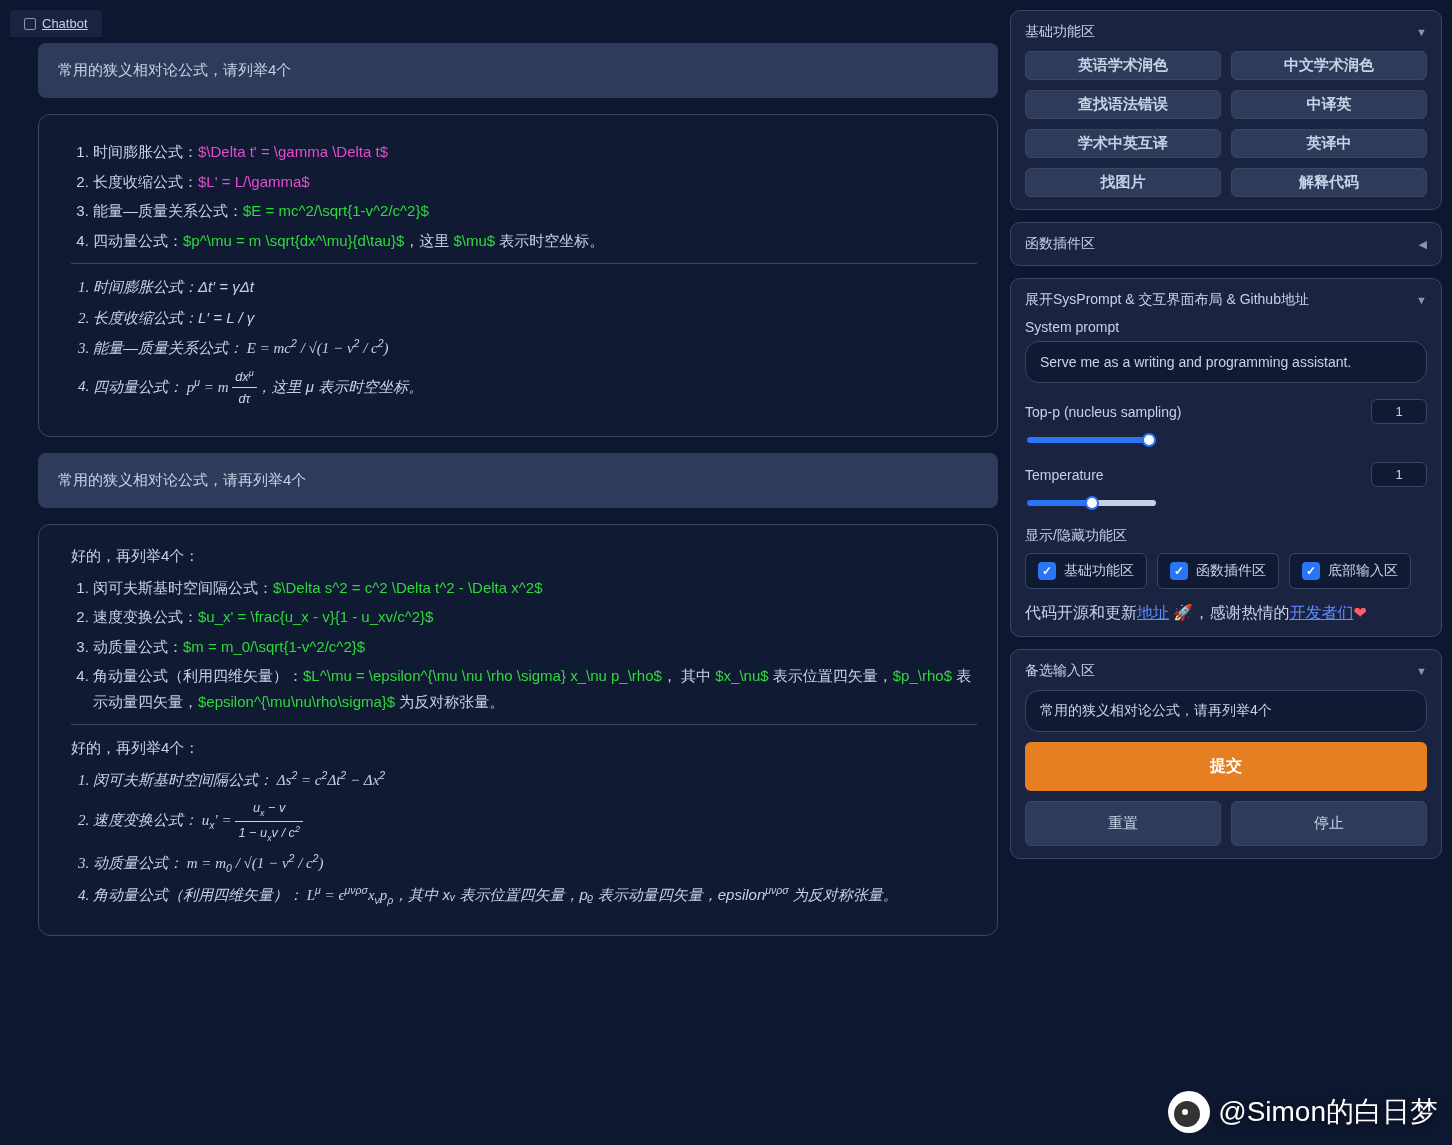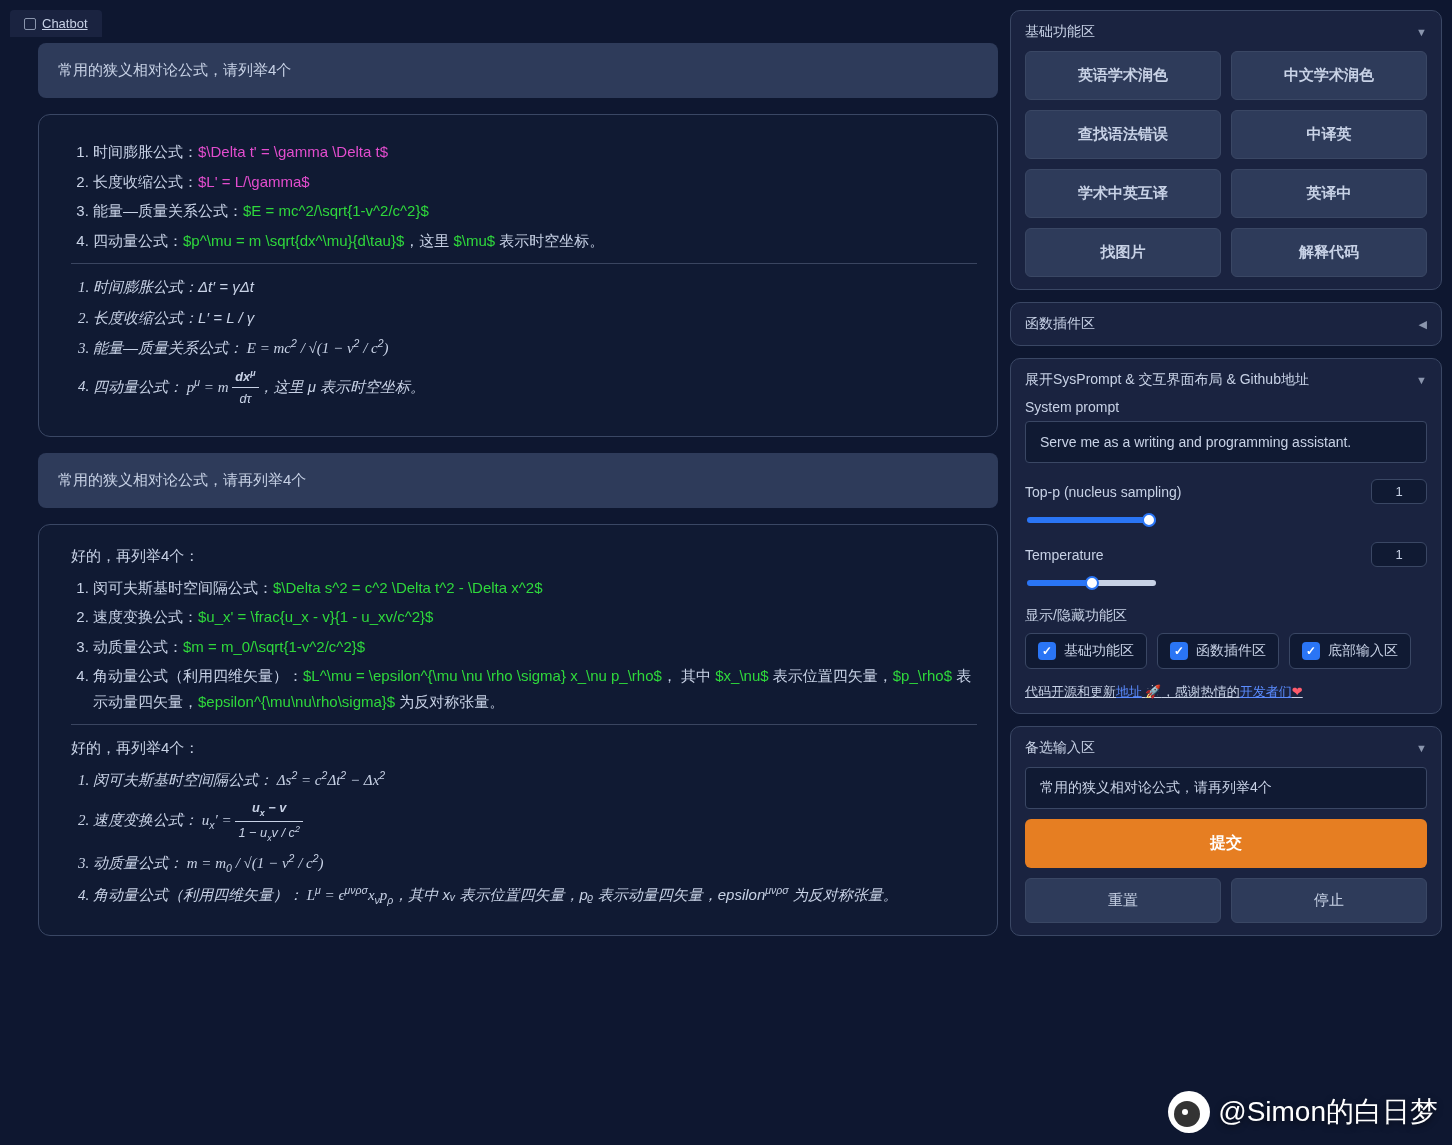--- a/index.html
+++ b/index.html
@@ -30,41 +30,41 @@
   .assistant-msg{background:#101a33;border:1px solid var(--border);border-radius:12px;padding:18px 20px 20px 32px;font-size:15px;margin-left:28px;line-height:1.7;}
   .assistant-msg ol{margin:6px 0;padding-left:22px;}
   .assistant-msg li{margin:4px 0;}
   .divider{border:none;border-top:1px solid #3a4560;margin:10px 0;}
   .latex-src{color:var(--green);}
   .latex-cmd{color:var(--magenta);}
   .rendered{font-style:italic;font-family:"Cambria Math",Georgia,serif;}
   sup{font-size:0.7em;}
   sub{font-size:0.7em;}
   .frac{display:inline-block;text-align:center;vertical-align:middle;font-size:0.85em;}
-  .frac .top{border-bottom:1px solid var(--text);display:block;padding:0 3px;font-weight:bold;}
+  .frac .top{border-bottom:1px solid var(--text);display:block;padding:0 3px;}
   .frac .bot{display:block;padding:0 3px;}
 
   
   .card{background:var(--panel);border:1px solid var(--border);border-radius:10px;padding:12px 14px;}
   .card-header{display:flex;justify-content:space-between;align-items:center;font-size:14px;margin-bottom:10px;cursor:pointer;}
   .chev{font-size:11px;color:var(--text-dim);}
   .btn-grid{display:grid;grid-template-columns:1fr 1fr;gap:10px;}
-  .fn-btn{background:var(--panel-lighter);border:1px solid var(--border);border-radius:6px;padding:14px 6px;color:var(--text);font-size:15px;font-weight:600;cursor:pointer;text-align:center;}
+  .fn-btn{background:var(--panel-lighter);border:1px solid var(--border);border-radius:6px;padding:4px 6px;color:var(--text);font-size:15px;font-weight:600;cursor:pointer;text-align:center;}
   .collapsed{padding:12px 14px;}
   .field-label{font-size:14px;margin:8px 0 6px;}
-  .text-input{width:100%;background:#101a33;border:1px solid var(--border);border-radius:4px;padding:12px 14px;color:var(--text);font-size:14px;}
+  .text-input{width:100%;background:#101a33;border:1px solid var(--border);border-radius:14px;padding:12px 14px;color:var(--text);font-size:14px;}
   .slider-val{width:56px;background:#101a33;border:1px solid var(--border);border-radius:6px;padding:4px 0;text-align:center;font-size:13px;}
   .slider{flex:1;appearance:none;height:6px;border-radius:3px;outline:none;}
   .slider.full{background:var(--accent-blue);}
   .slider.half{background:linear-gradient(to right,var(--accent-blue) 0%,var(--accent-blue) 52%,#c8d2e6 52%,#c8d2e6 100%);}
   .slider::-webkit-slider-thumb{appearance:none;width:14px;height:14px;border-radius:50%;background:#fff;border:2px solid var(--accent-blue);cursor:pointer;}
   .checks{display:flex;flex-wrap:wrap;gap:10px;margin-top:8px;}
   .check{display:flex;align-items:center;gap:8px;background:#101a33;border:1px solid var(--border);border-radius:6px;padding:8px 12px;}
   .checkbox{width:18px;height:18px;background:var(--accent-blue);border-radius:4px;display:flex;align-items:center;justify-content:center;color:#fff;font-size:12px;font-weight:bold;}
-  .credits{font-size:13px;margin-top:14px;text-decoration:underline;}
+  .credits{font-size:16px;margin-top:14px;}
   .credits a{color:#5b8cff;text-decoration:underline;}
   .heart{color:#ff5b6b;}
   .submit-btn{width:100%;background:var(--orange);border:none;border-radius:6px;padding:14px;color:#fff;font-size:16px;font-weight:600;cursor:pointer;margin-top:10px;}
   .action-row{display:flex;gap:10px;margin-top:10px;}
   .action-btn{flex:1;background:var(--panel-lighter);border:1px solid var(--border);border-radius:6px;padding:12px;color:var(--text);font-size:15px;cursor:pointer;}
   .watermark{position:absolute;bottom:12px;right:14px;color:#fff;font-size:28px;font-weight:500;text-shadow:0 2px 6px rgba(0,0,0,0.6);display:flex;align-items:center;gap:8px;}
   .weibo-icon{width:42px;height:42px;border-radius:50%;background:#fff;display:inline-flex;align-items:center;justify-content:center;position:relative;}
   .weibo-icon::before{content:"";width:26px;height:26px;border-radius:50%;background:#333;position:absolute;left:6px;top:10px;}
   .weibo-icon::after{content:"";width:6px;height:6px;border-radius:50%;background:#fff;position:absolute;left:14px;top:18px;}
 </style>

